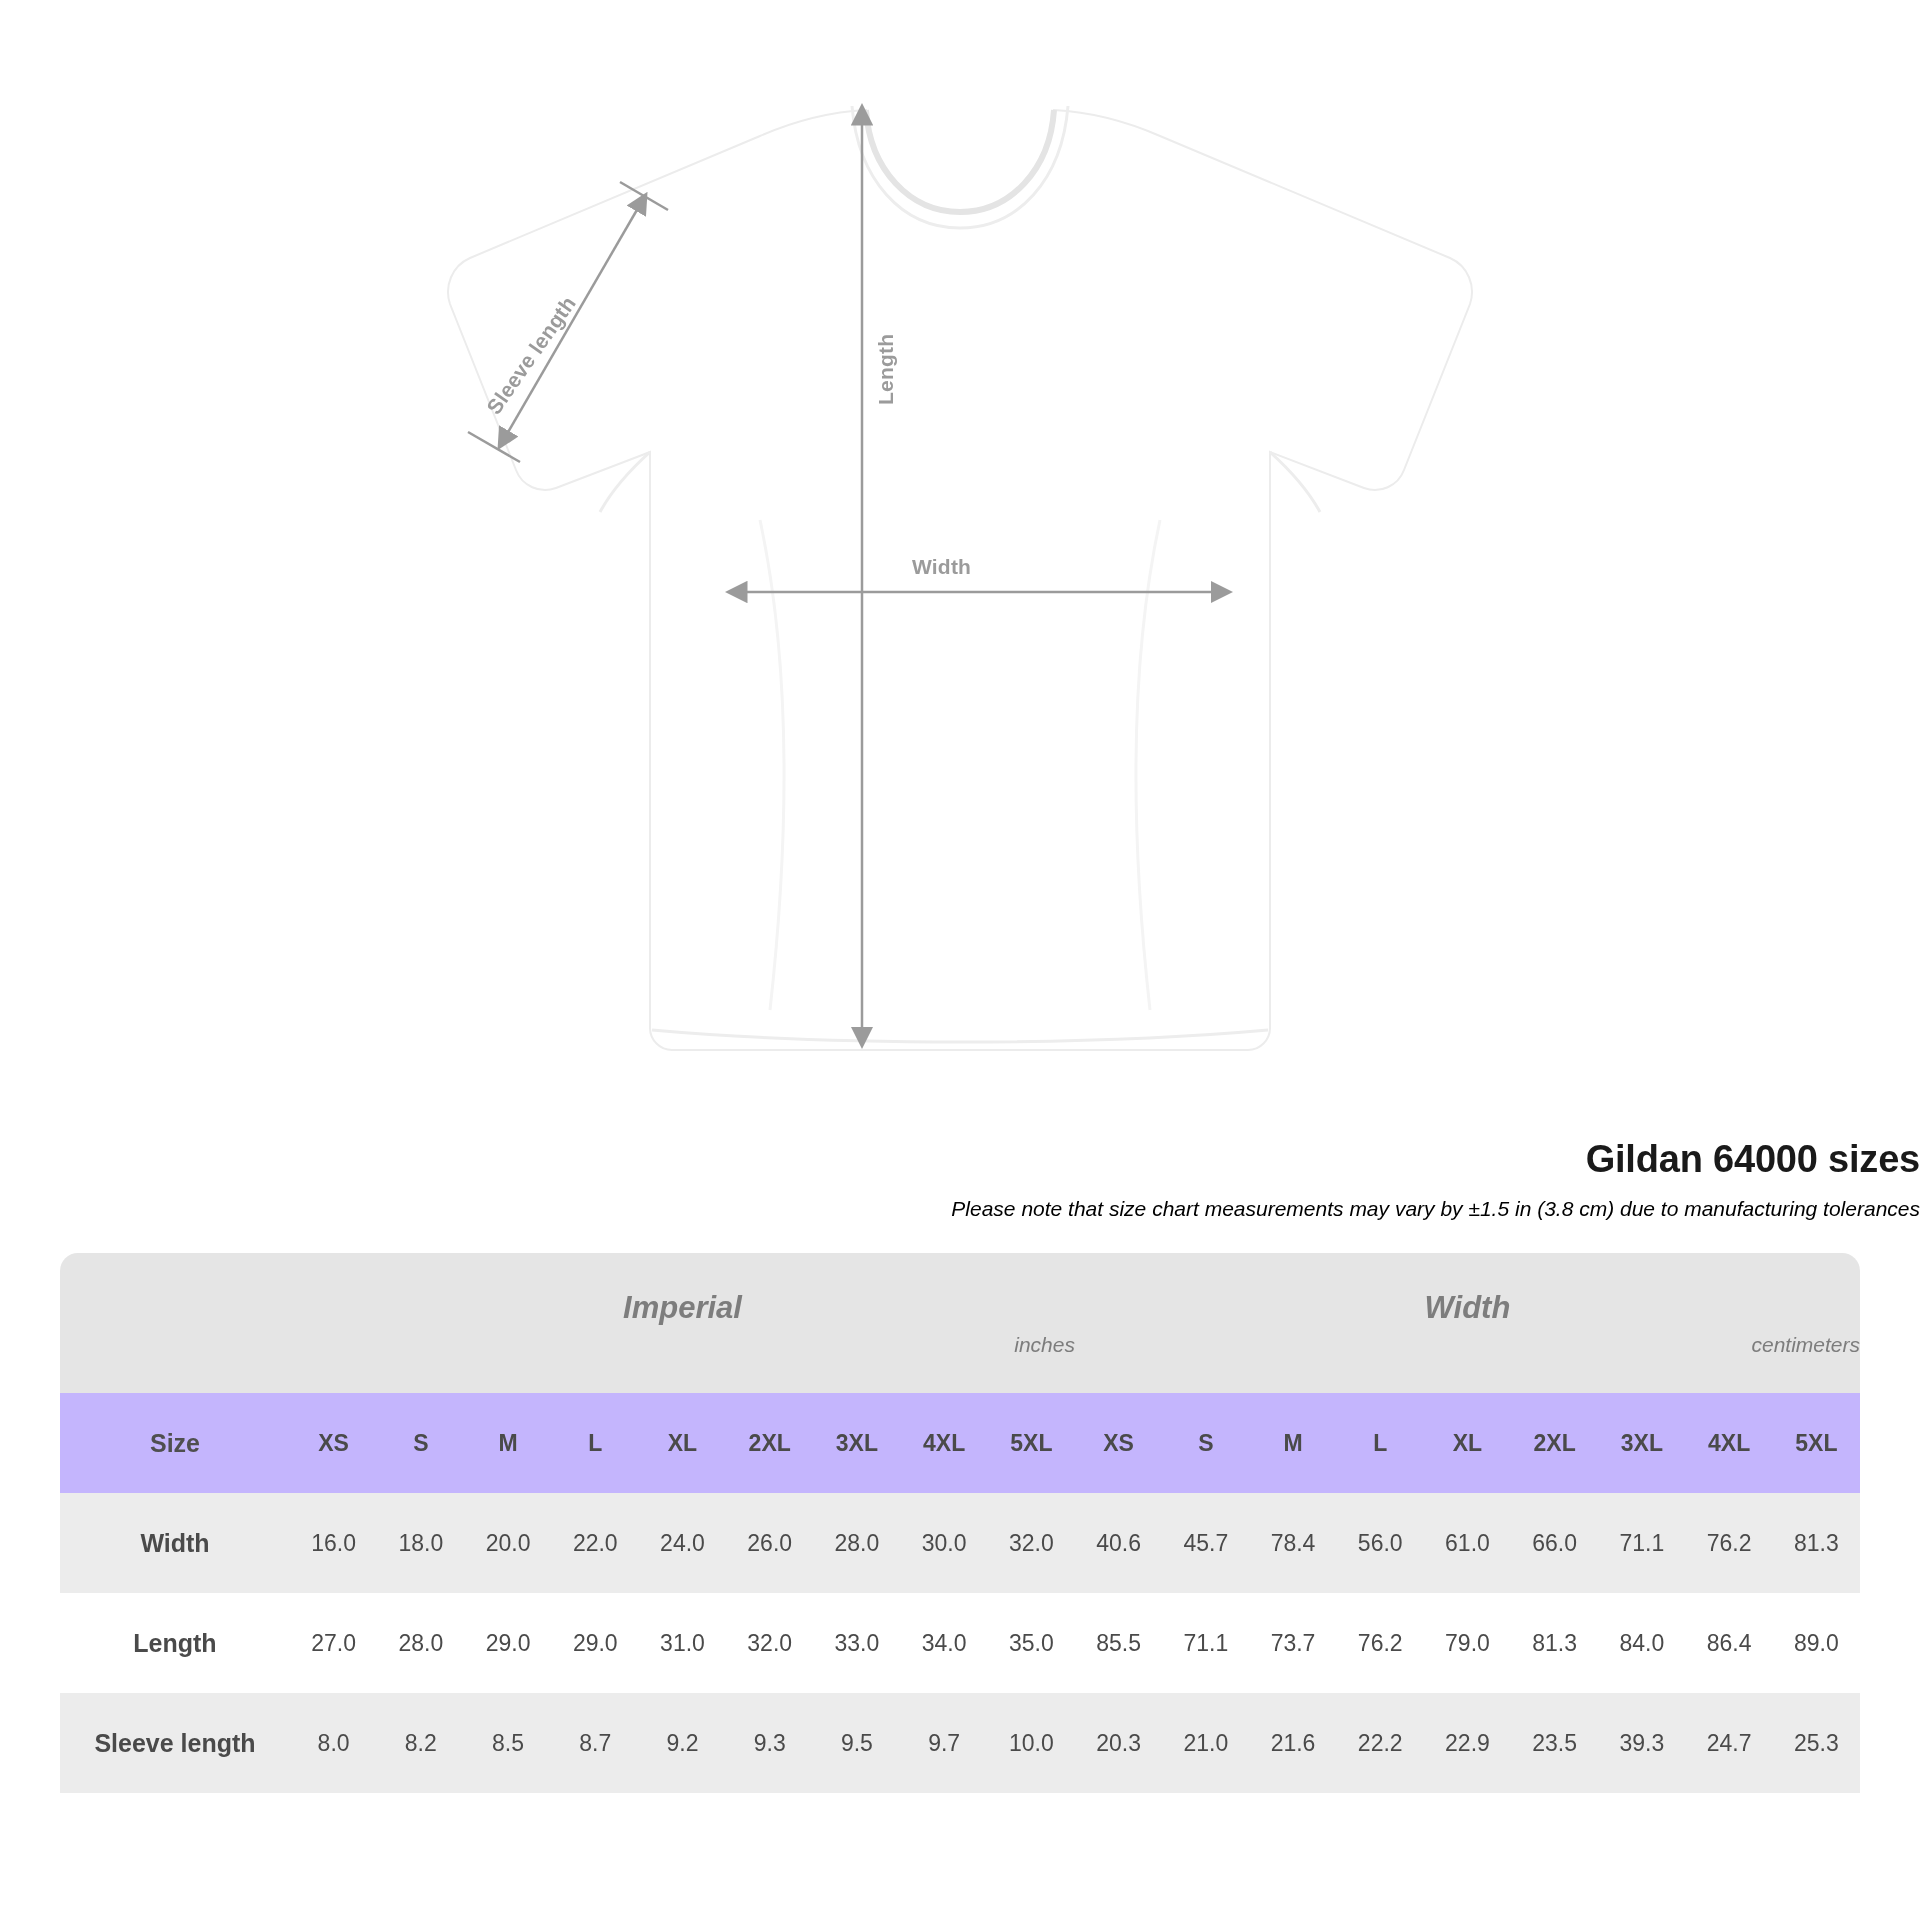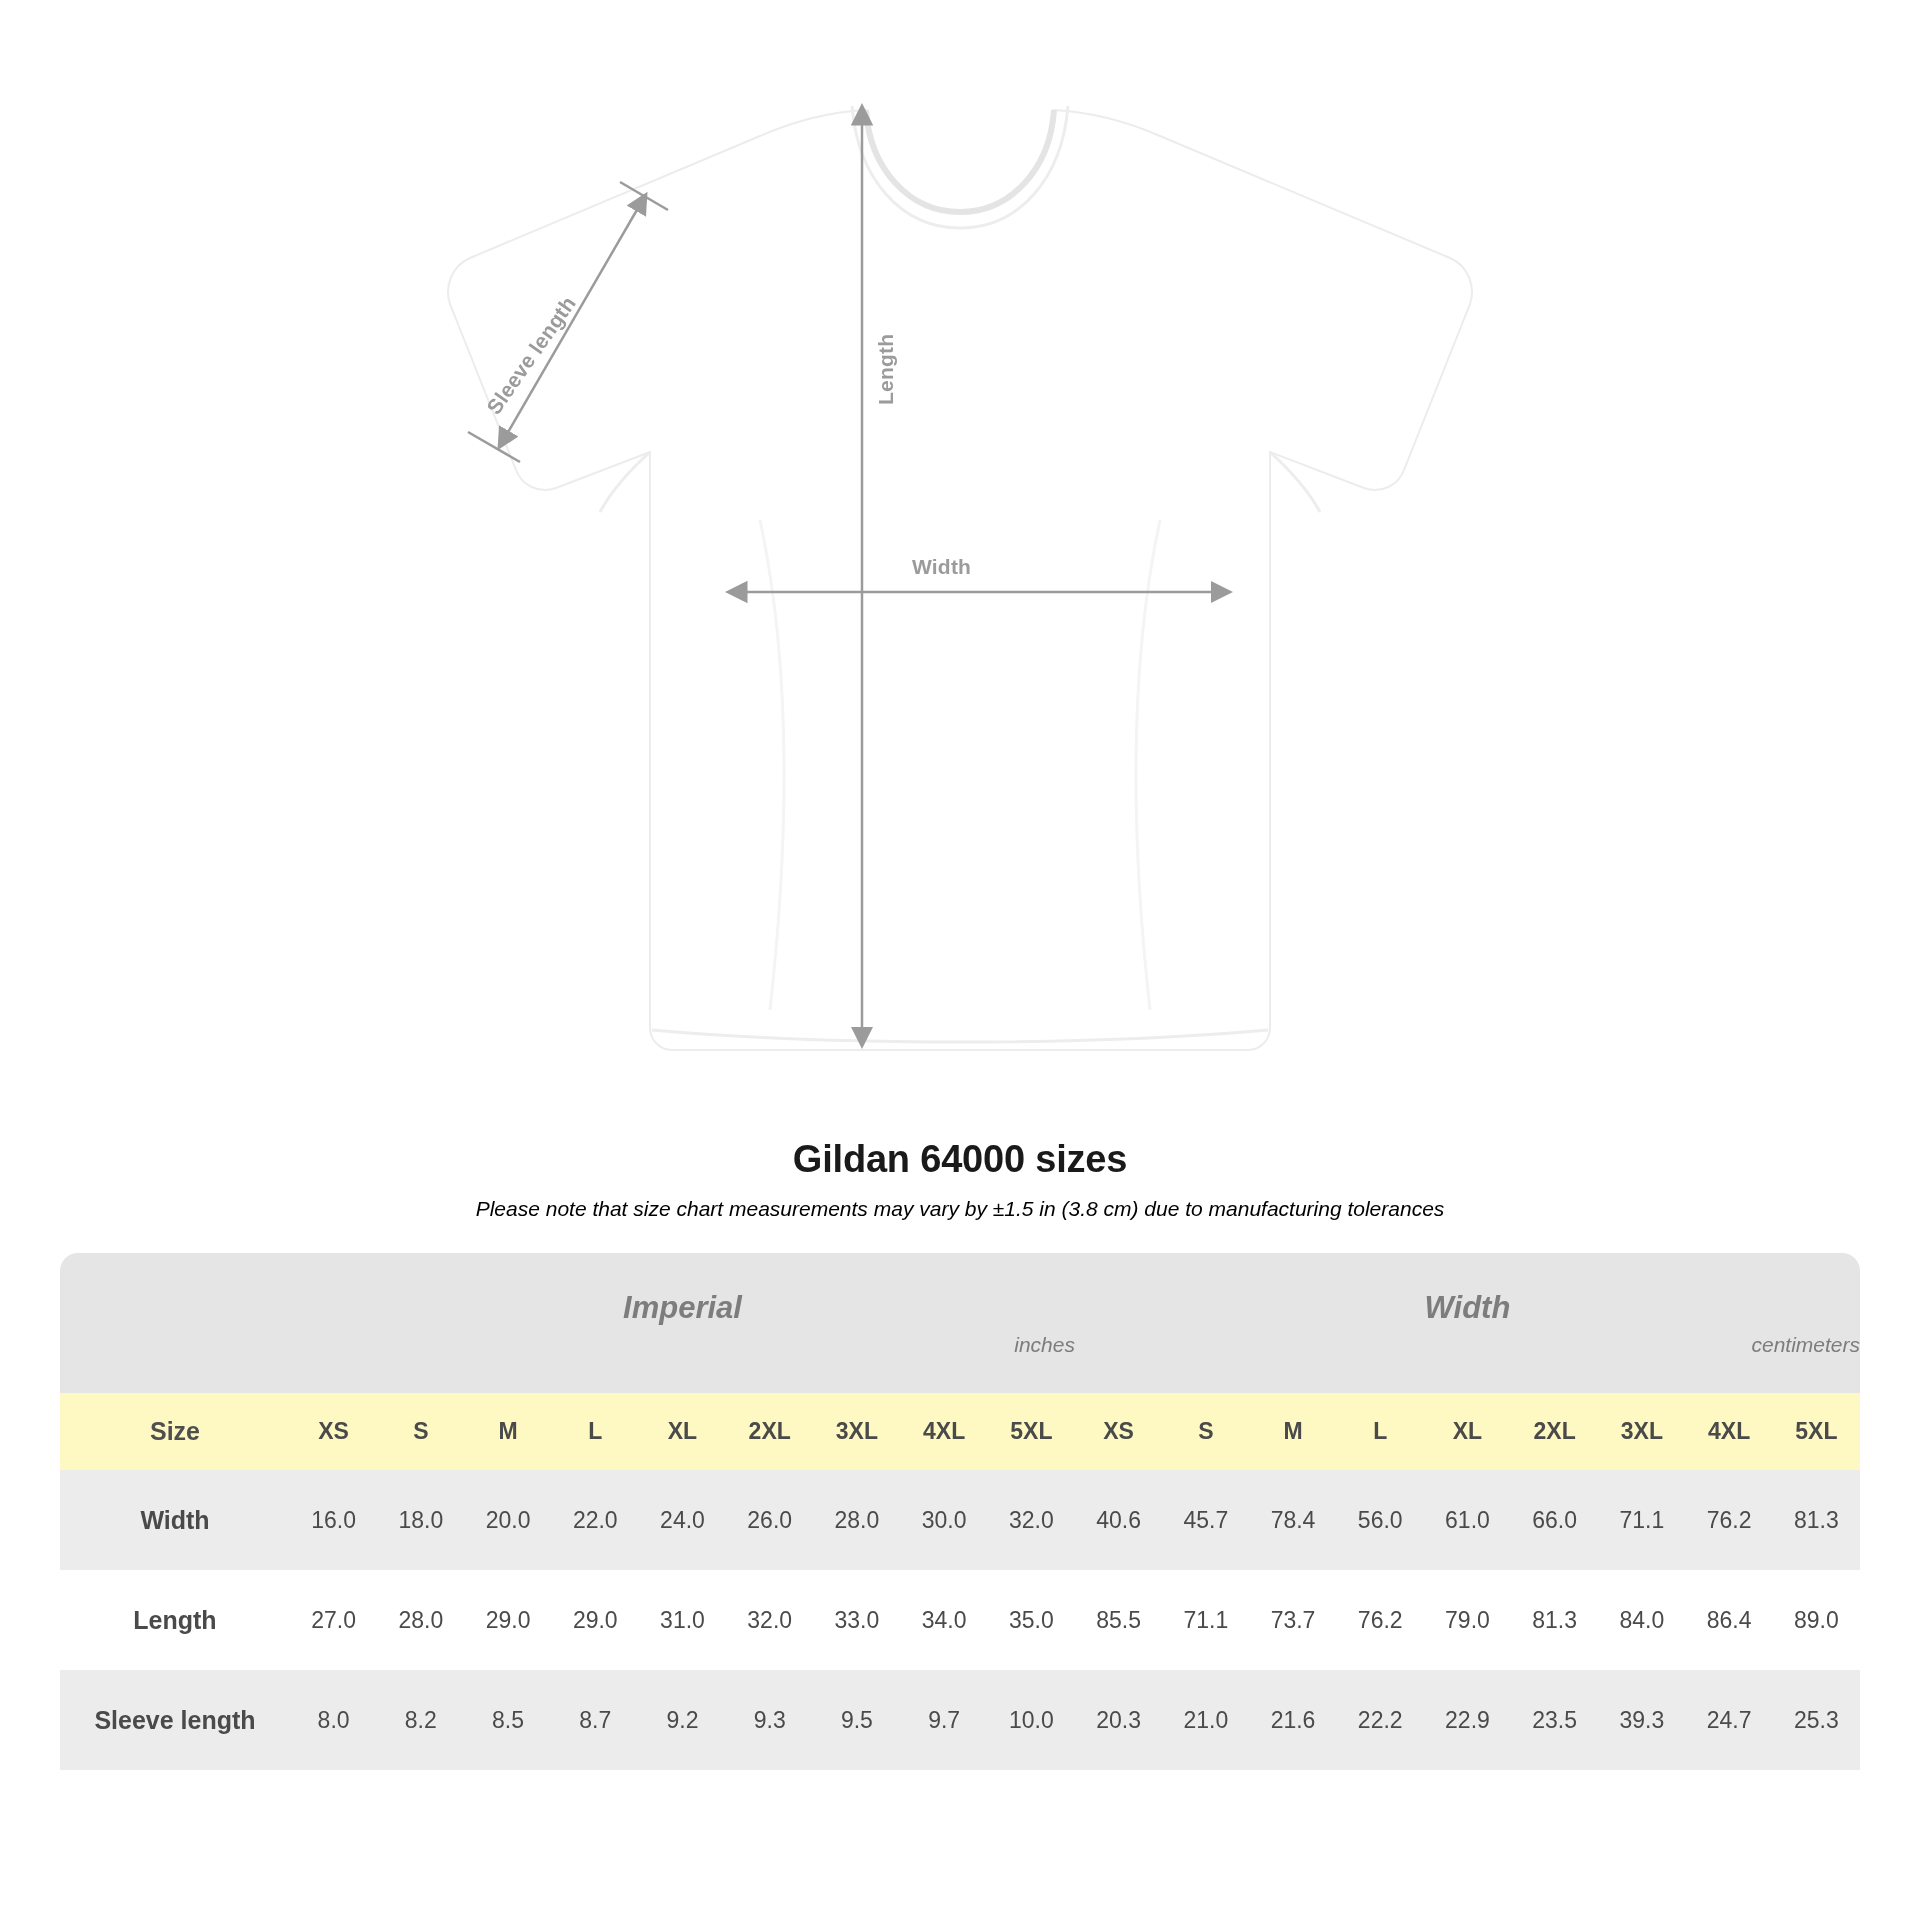--- a/index.html
+++ b/index.html
@@ -46,21 +46,21 @@
   }
   .lbl-sleeve {
     left: 482px;
     top: 405px;
     transform: rotate(-55deg);
     transform-origin: left top;
   }
 
   
   .title-block {
-    text-align: center;
+    text-align: right;
     margin-top: 18px;
   }
   .chart-title {
     font-size: 38px;
     font-weight: bold;
     color: #1a1a1a;
     margin: 0 0 16px 0;
     letter-spacing: -0.2px;
   }
   .chart-note {
@@ -102,22 +102,22 @@
     margin-bottom: 7px;
   }
   .unit-sub {
     font-size: 21px;
     font-style: italic;
     color: #7d7d7d;
     display: block;
     text-align: right;
   }
   .head-row td {
-    background: #fef9c3;
-    height: 77px;
+    background: #c4b5fd;
+    height: 100px;
     font-weight: bold;
     color: #5c5c5c;
     font-size: 24px;
   }
   .head-row td.rowlabel {
     font-size: 25px;
     color: #4f4f4f;
   }
   .data-row td {
     height: 100px;

